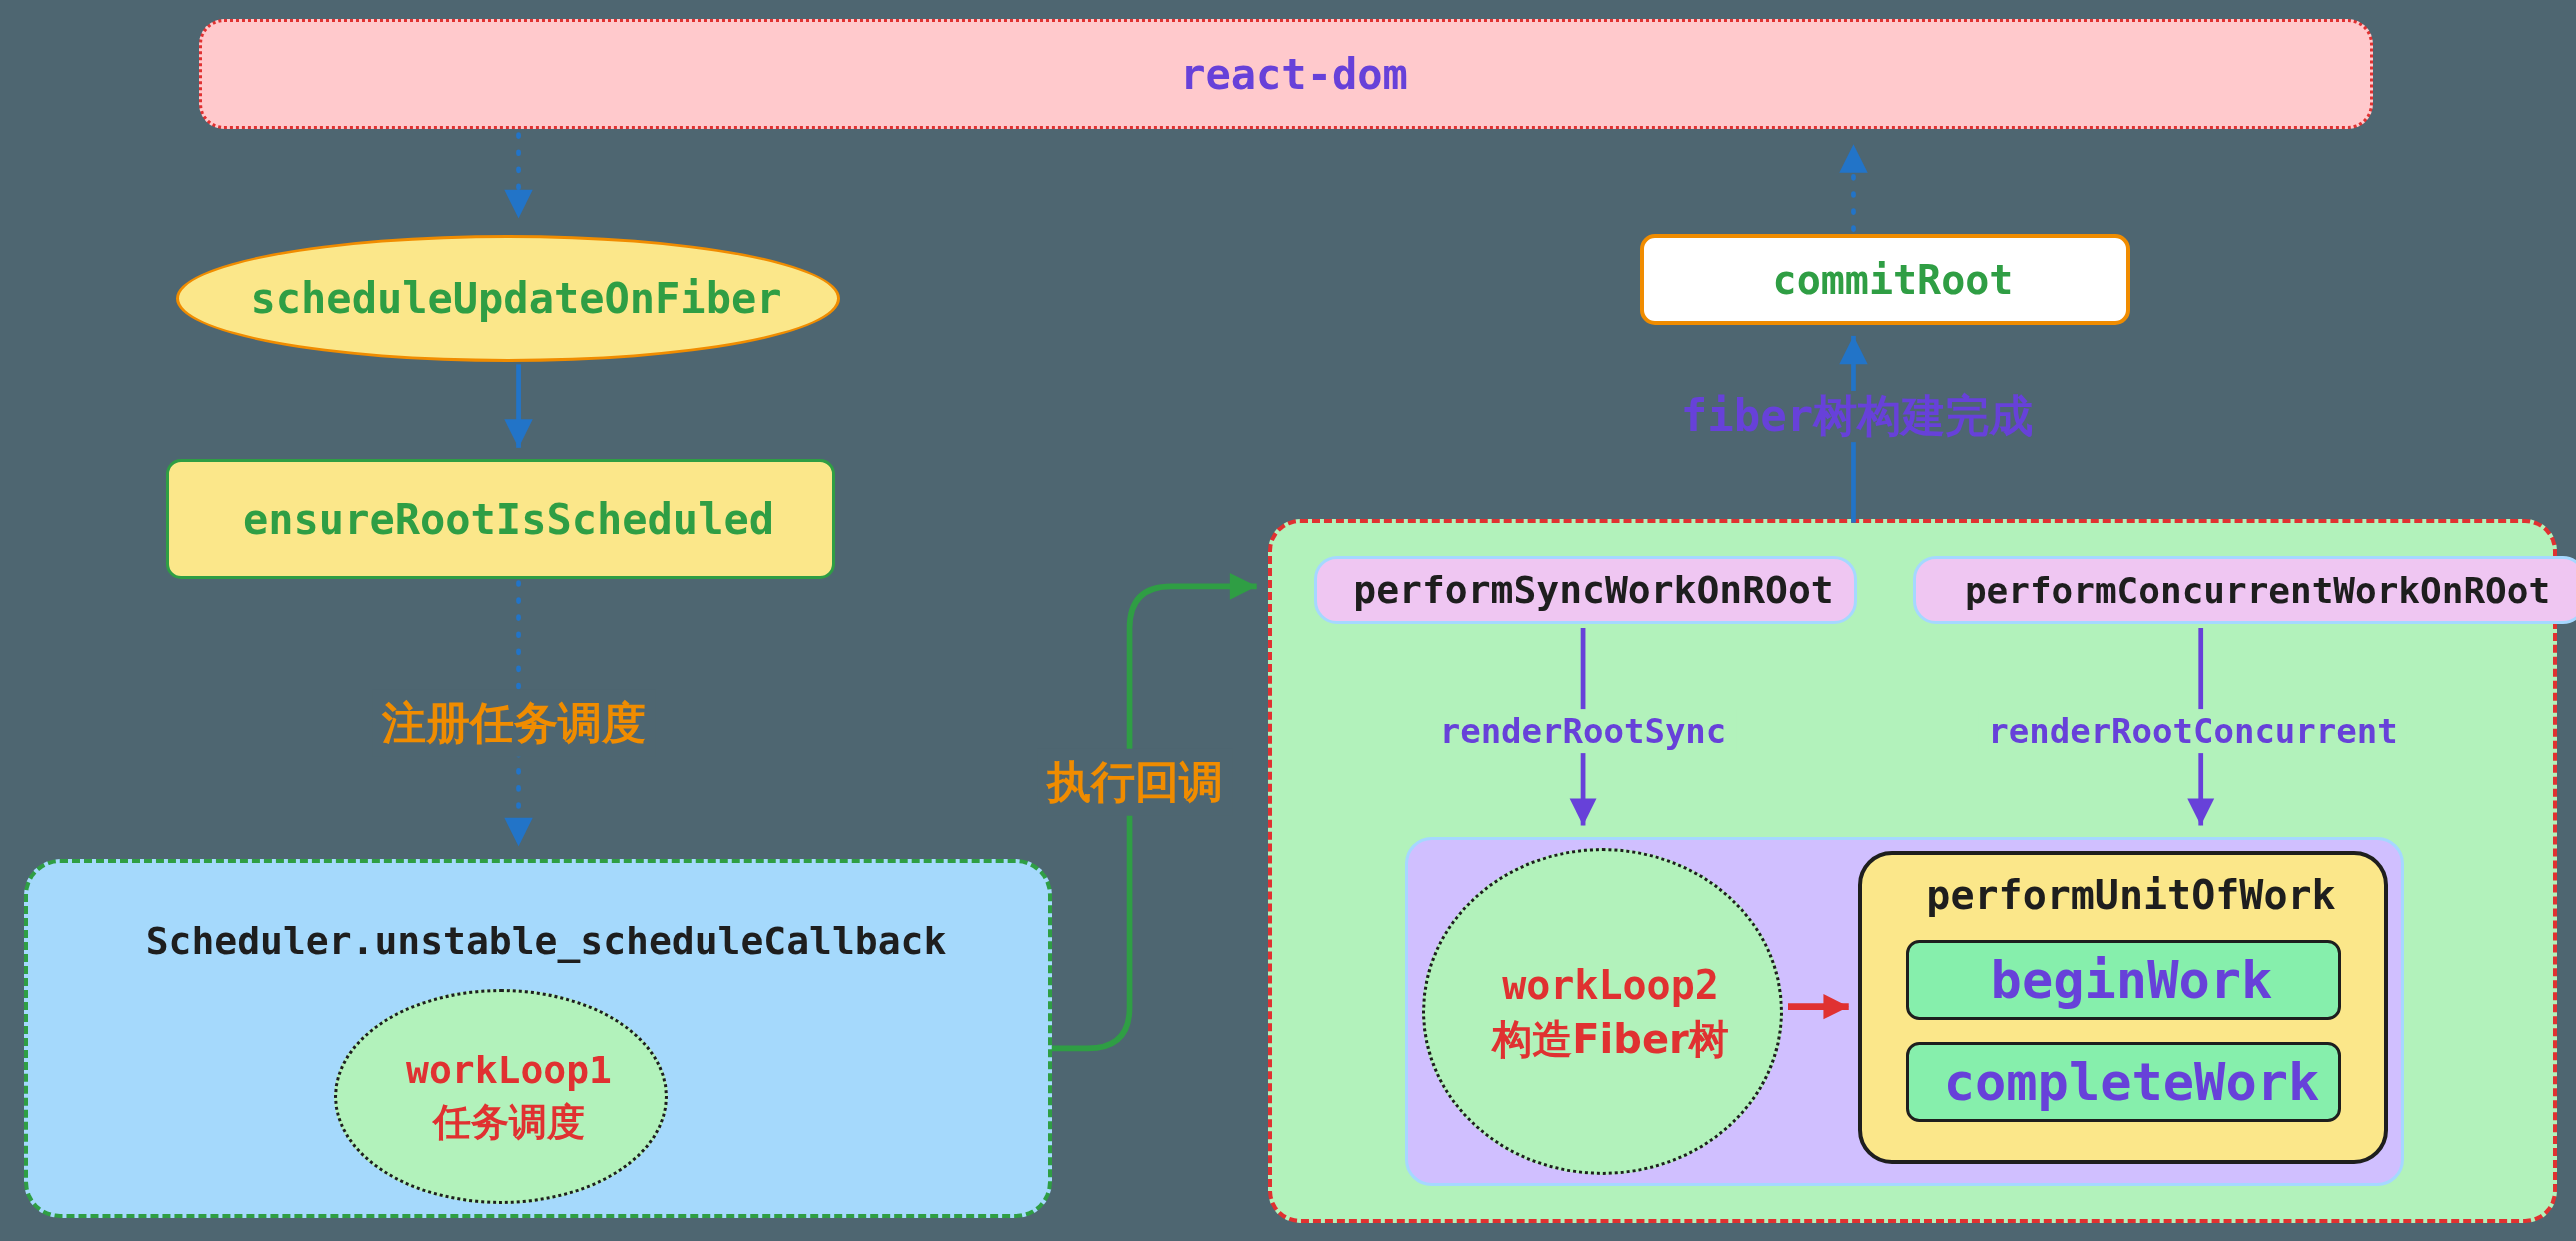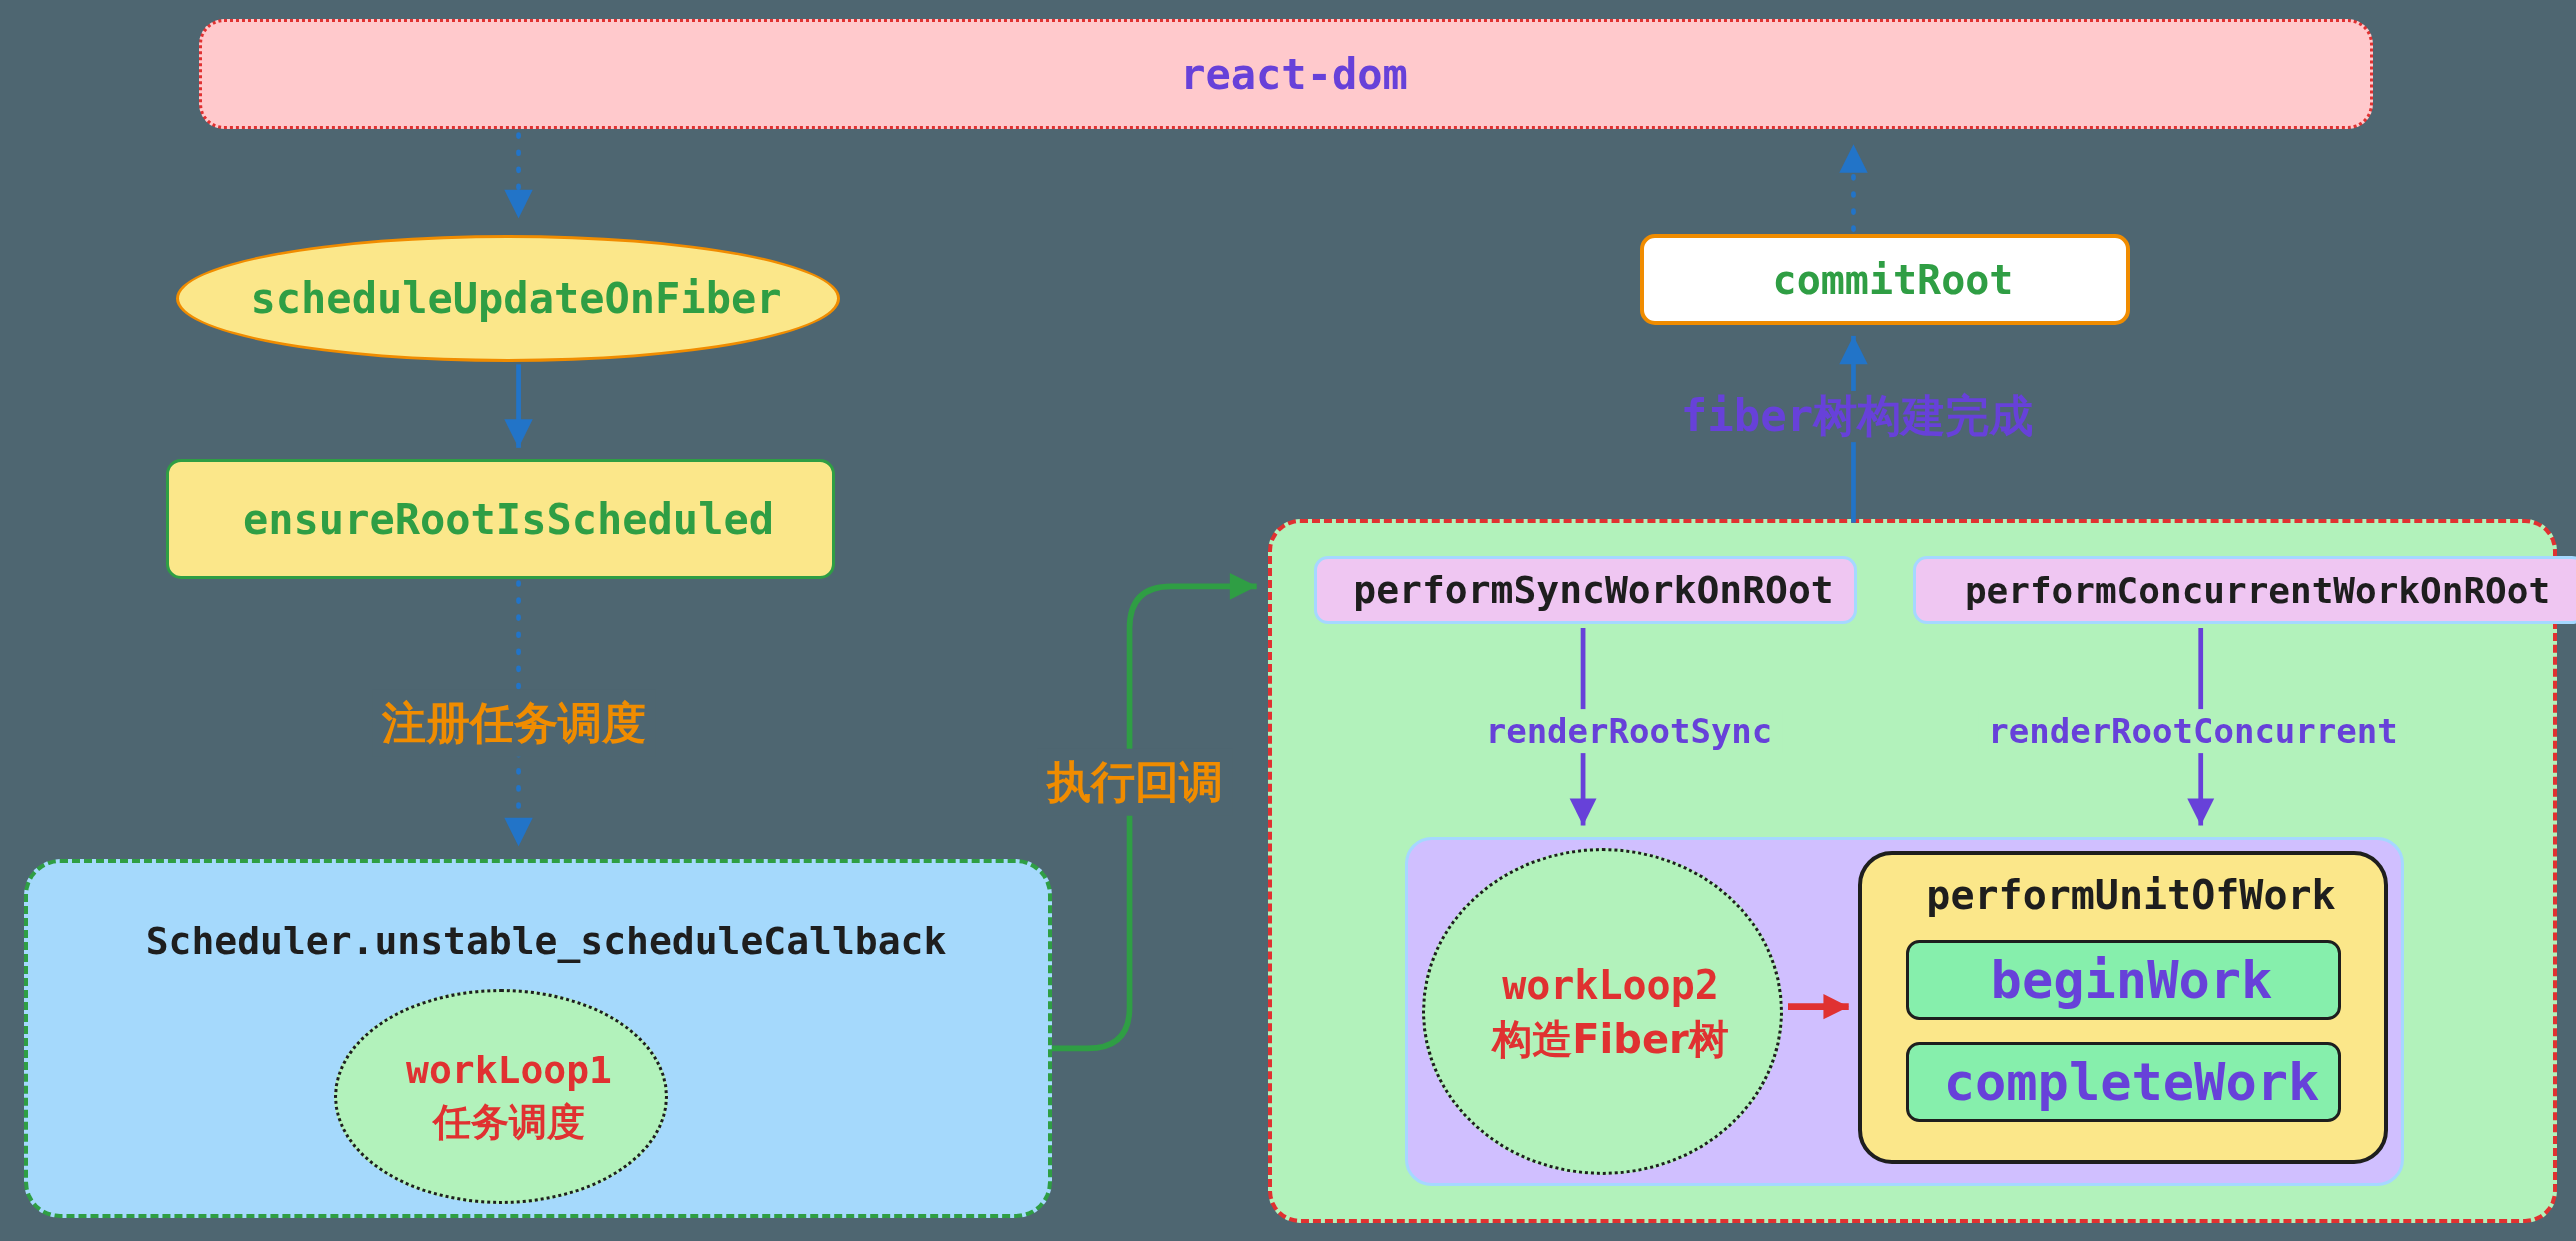--- a/index.html
+++ b/index.html
@@ -30,21 +30,21 @@
 
   .workloop{background:#b2f2bb;border:3.8px dotted #1e1e1e;border-radius:50%;
     flex-direction:column;color:#e03131;line-height:1.35;}
   .workloop1{left:334px;top:989px;width:334px;height:215px;font-size:38px;}
   .workloop2{left:1422px;top:848px;width:361px;height:327px;font-size:40px;}
 
   
   .green-panel{left:1268px;top:519px;width:1289px;height:704px;background:#b2f2bb;
     border:4.7px dashed #e03131;border-radius:32px;}
 
-  .lavender{background:#efc6f2;border:3.8px solid #a5d8ff;border-radius:14px;color:#1e1e1e;}
+  .lavender{background:#efc6f2;border:3.8px solid #a5d8ff;border-radius:23px;color:#1e1e1e;}
   .perform-sync{left:1314px;top:556px;width:543px;height:68px;font-size:38px;}
   .perform-concurrent{left:1913px;top:556px;width:673px;height:68px;font-size:36px;}
 
   .purple-box{left:1405px;top:837px;width:999px;height:349px;background:#d0bfff;
     border:3.8px solid #a5d8ff;border-radius:26.6px;}
 
   .perform-unit{left:1858px;top:851px;width:530px;height:313px;background:#fbe78a;
     border:4.7px solid #1e1e1e;border-radius:34px;}
   .perform-unit-title{left:1858px;top:871px;width:530px;height:47px;color:#1e1e1e;font-size:40px;}
   .work-step{left:1906px;width:435px;height:80px;background:#86efac;border:3.8px solid #1e1e1e;
@@ -56,21 +56,21 @@
     border:4.7px solid #f08c00;border-radius:15px;color:#2f9e44;font-size:40px;}
 
   
   .edge-label{position:absolute;transform:translate(-50%,-50%);white-space:nowrap;
     text-align:center;z-index:3;}
   .lbl-orange{color:#f08c00;font-size:44px;background:#4e6671;padding:3.8px 9.5px;}
   .lbl-register{left:514px;top:723px;}
   .lbl-execute{left:1135px;top:782px;}
   .lbl-render{color:#6741d9;font-size:34px;background:#b2f2bb;padding:1.9px 9.5px;
     font-family:"DejaVu Sans Mono",monospace;font-weight:bold;}
-  .lbl-render-sync{left:1629px;top:731px;}
+  .lbl-render-sync{left:1583px;top:731px;}
   .lbl-render-concurrent{left:2193px;top:731px;}
   .lbl-fiber{left:1857px;top:416px;color:#6741d9;font-size:44px;
     font-family:"DejaVu Sans Mono",monospace;font-weight:bold;}
 
   .arrows{position:absolute;left:0;top:0;width:2576px;height:1241px;z-index:2;pointer-events:none;}
   .node,.scheduler-title,.perform-unit-title{z-index:1;padding-left:16px;}
 </style>
 </head>
 <body>
 

